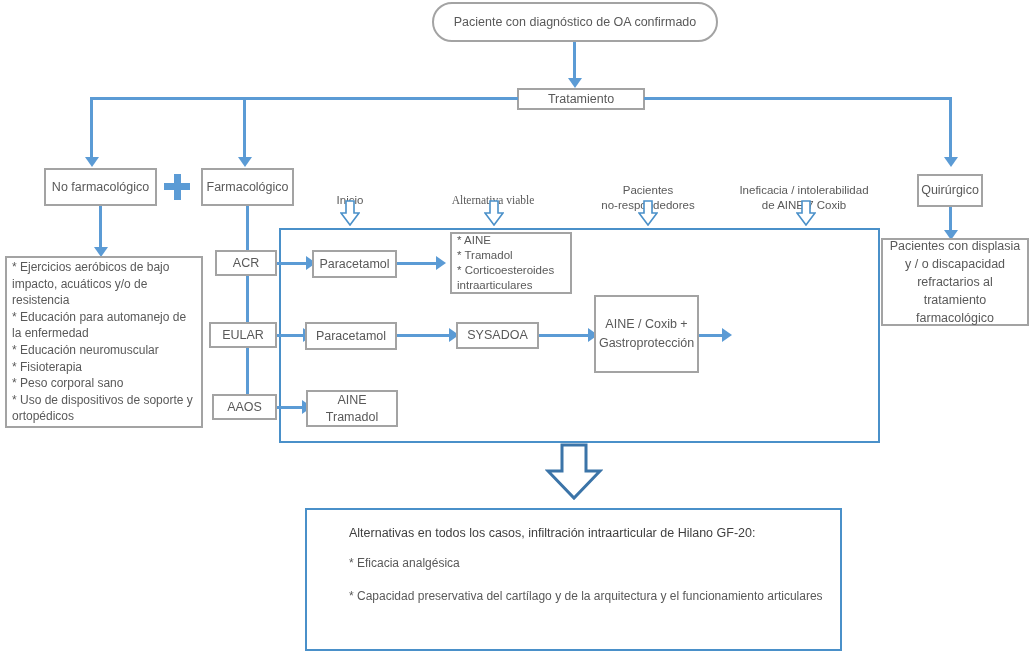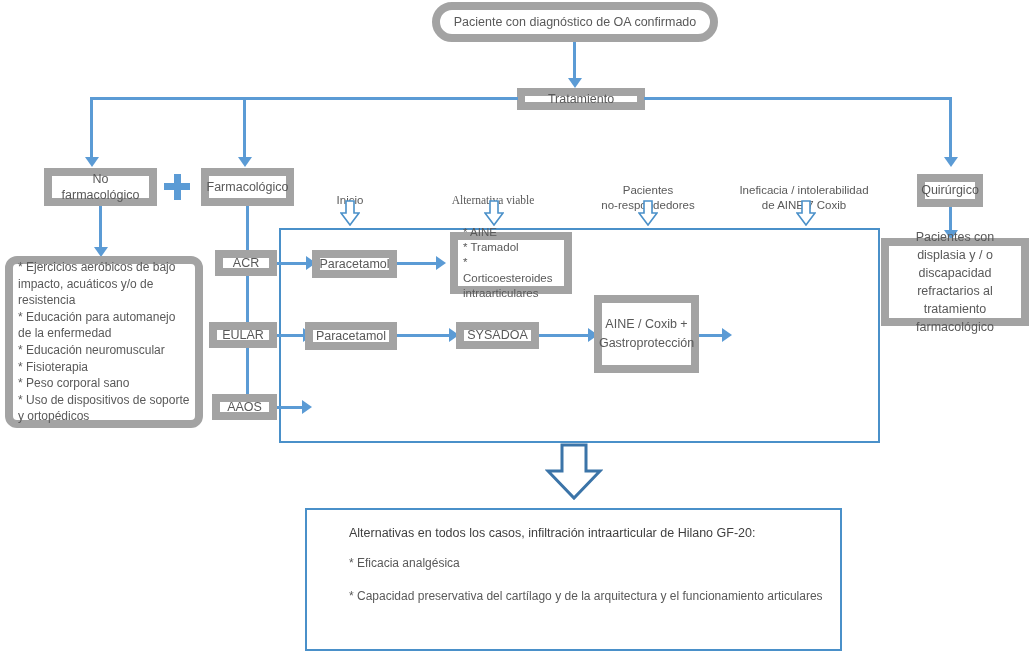--- a/index.html
+++ b/index.html
@@ -16,21 +16,21 @@
     position: relative;
     width: 1032px;
     height: 656px;
     background: #ffffff;
     overflow: hidden;
   }
   
   .node {
     position: absolute;
     box-sizing: border-box;
-    border: 8px solid #a3a3a3;
+    border: 2px solid #a3a3a3;
     background: #ffffff;
     color: #595959;
     font-size: 12.5px;
     line-height: 1.32;
     display: flex;
     align-items: center;
     justify-content: center;
     text-align: center;
     padding: 2px 4px;
   }
@@ -174,21 +174,21 @@
   <div class="node" style="left:917px; top:174px; width:66px; height:33px;">
     <span>Quirúrgico</span>
   </div>
 
   <div class="vline" style="left:99px; top:206px; height:43px;"></div>
   <div class="arrow-down" style="left:94px; top:247px;"></div>
 
   <div class="vline" style="left:949px; top:207px; height:26px;"></div>
   <div class="arrow-down" style="left:944px; top:230px;"></div>
 
-  <div class="node left-text bullets" style="left:5px; top:256px; width:198px; height:172px; font-size:12px; line-height:1.38;border-radius:12px;">
+  <div class="node left-text bullets" style="left:5px; top:256px; width:198px; height:172px; font-size:12px; line-height:1.38;">
     <span>* Ejercicios aeróbicos de bajo impacto, acuáticos y/o de resistencia
 * Educación para automanejo de la enfermedad
 * Educación neuromuscular
 * Fisioterapia
 * Peso corporal sano
 * Uso de dispositivos de soporte y ortopédicos</span>
   </div>
 
   <div class="node" style="left:881px; top:238px; width:148px; height:88px; line-height:1.45;">
     <span>Pacientes con displasia y / o discapacidad refractarios al tratamiento farmacológico</span>
@@ -262,20 +262,24 @@
   </div>
   <div class="hline" style="left:397px; top:334px; width:55px;"></div>
   <div class="arrow-right" style="left:449px; top:328px;"></div>
 
   <div class="node" style="left:456px; top:322px; width:83px; height:27px;">
     <span>SYSADOA</span>
   </div>
   <div class="hline" style="left:539px; top:334px; width:52px;"></div>
   <div class="arrow-right" style="left:588px; top:328px;"></div>
 
+  <div class="node" style="left:306px; top:390px; width:92px; height:37px; line-height:1.3;">
+    <span>AINE
+Tramadol</span>
+  </div>
 
   <div class="node" style="left:594px; top:295px; width:105px; height:78px; line-height:1.5;">
     <span>AINE / Coxib
 +
 Gastroprotección</span>
   </div>
   <div class="hline" style="left:699px; top:334px; width:26px;"></div>
   <div class="arrow-right" style="left:722px; top:328px;"></div>
 
 

